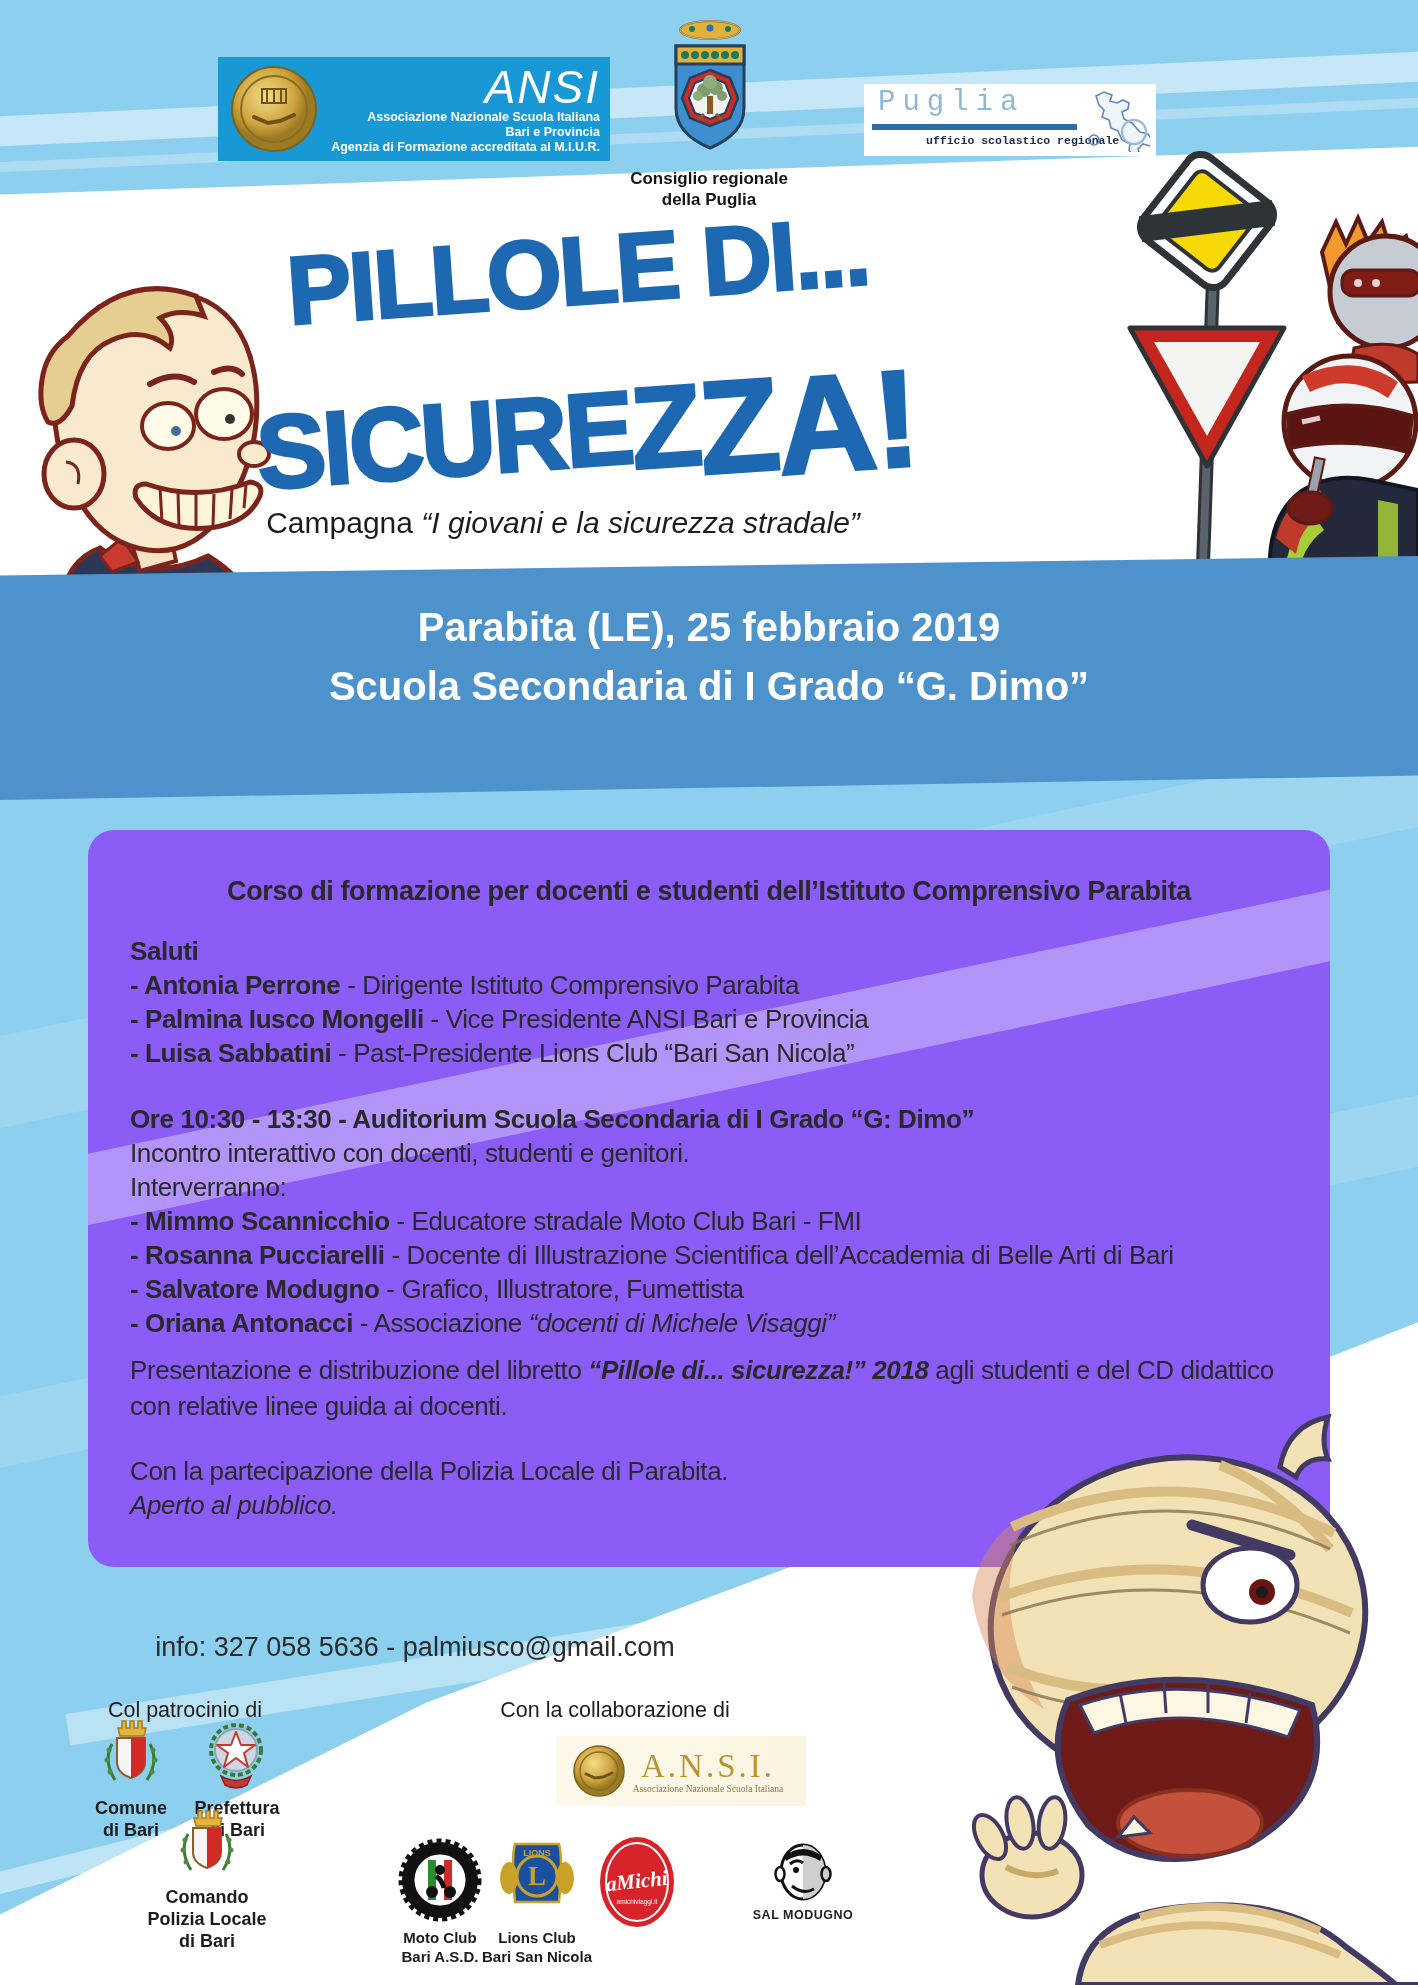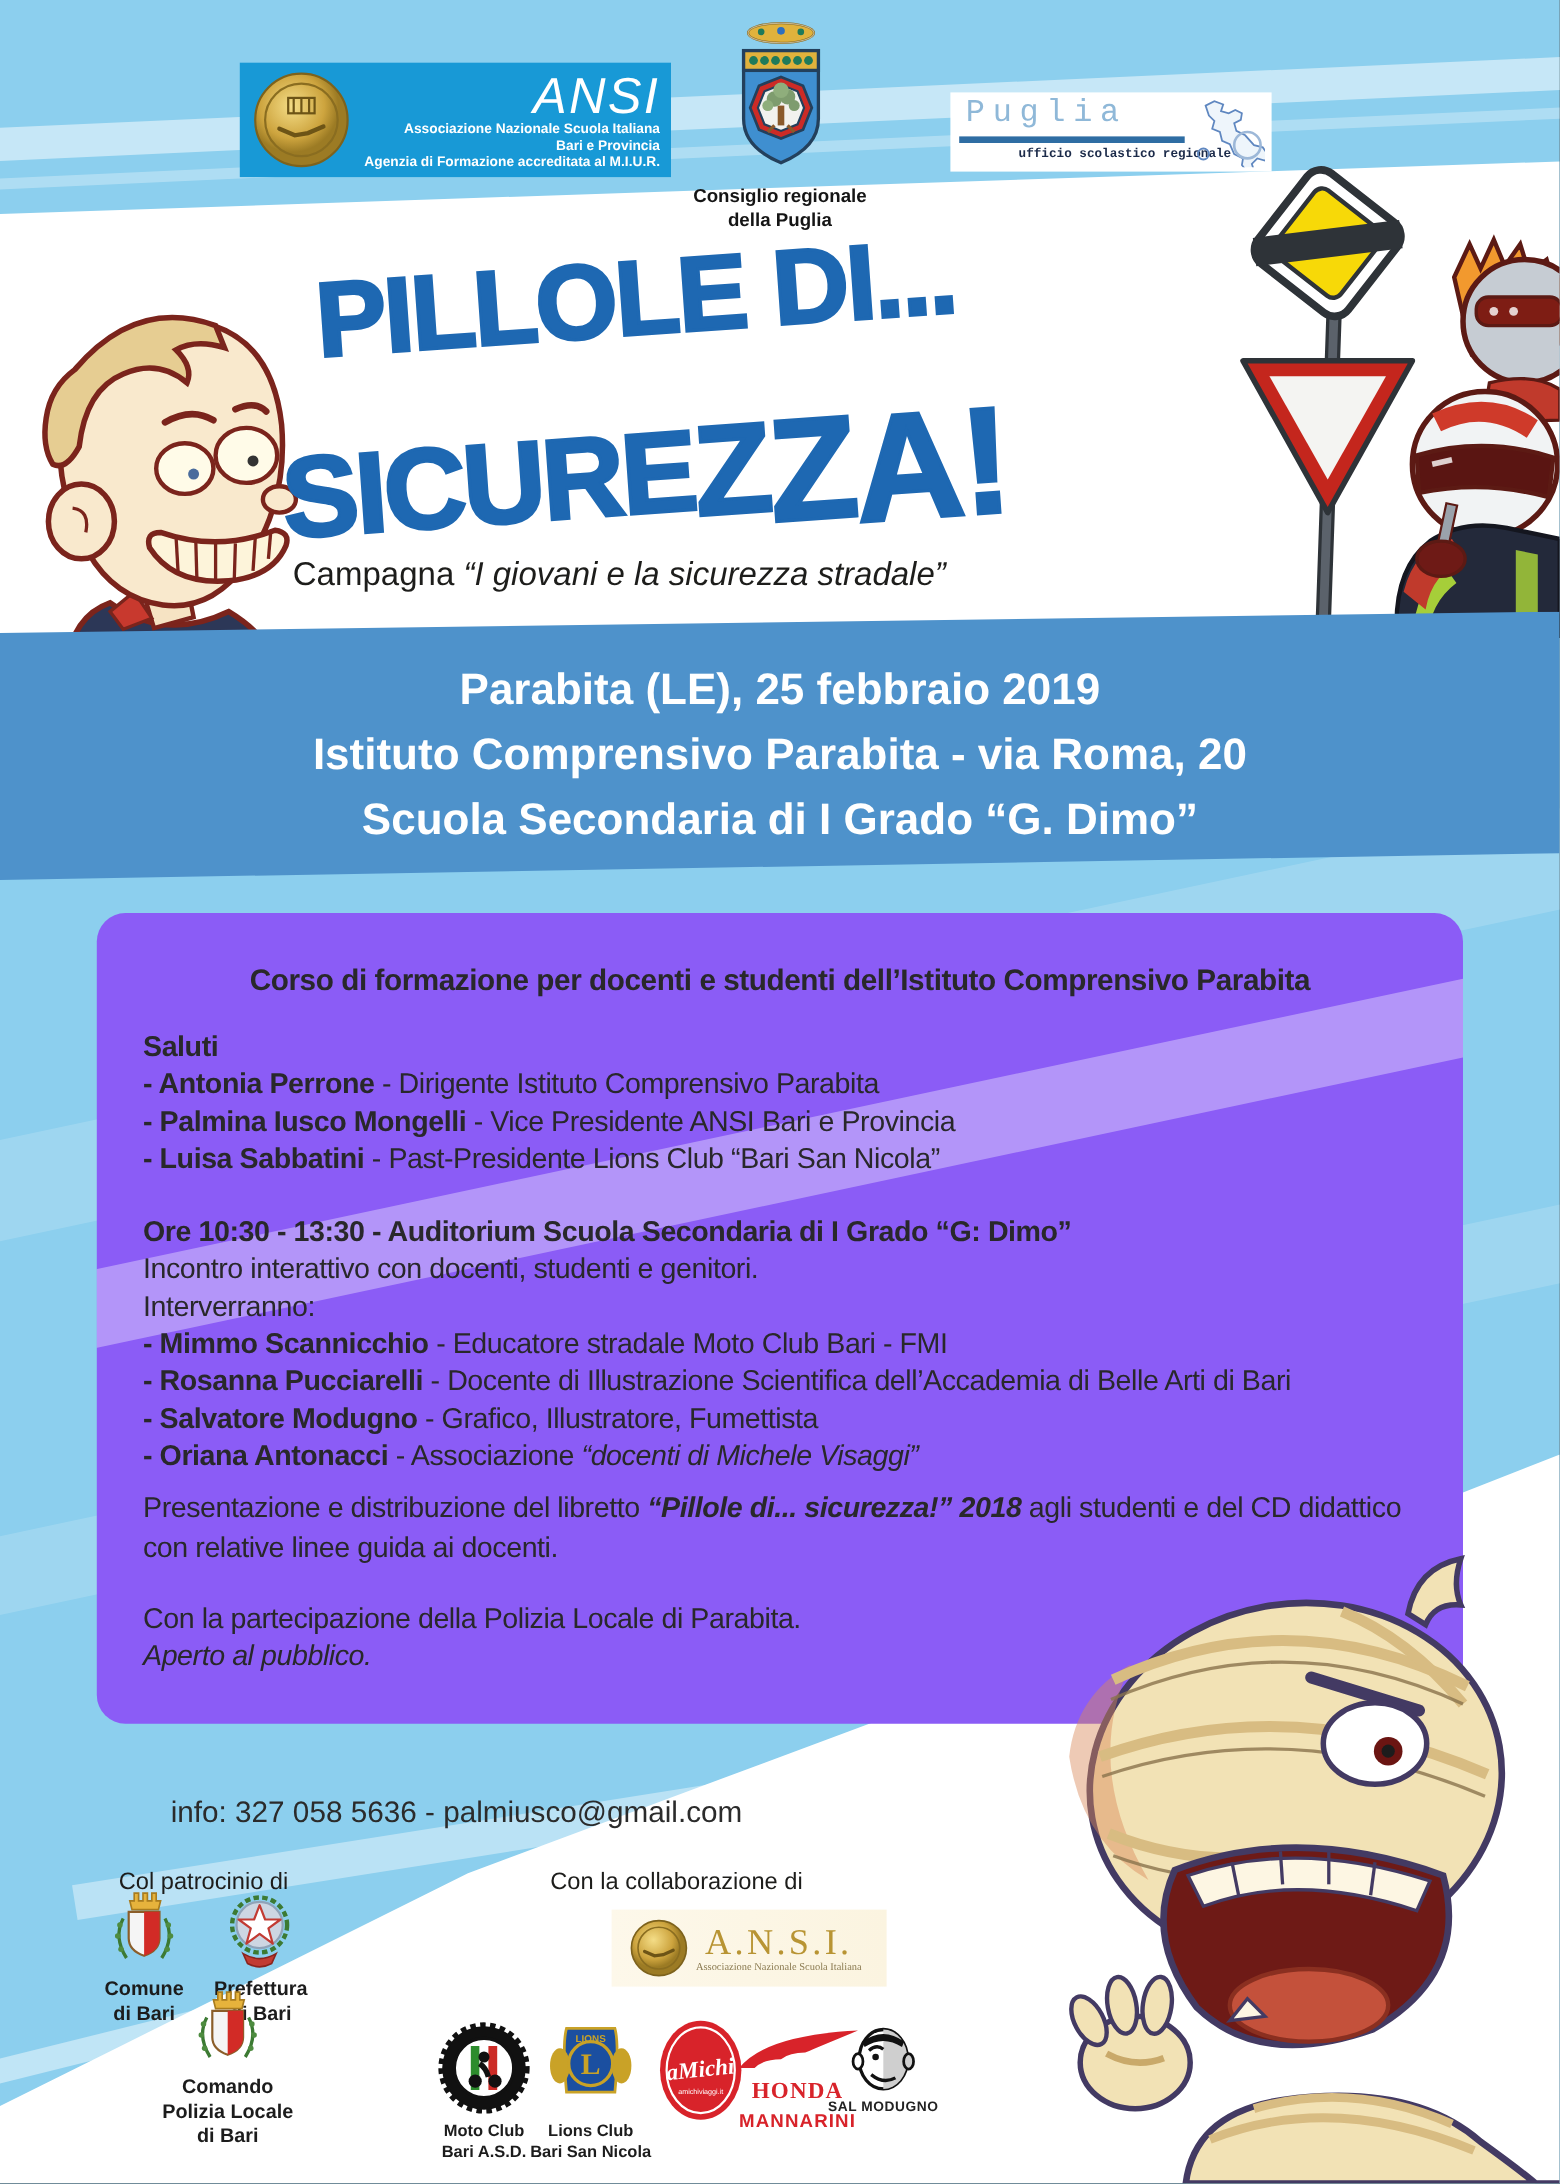--- a/index.html
+++ b/index.html
@@ -205,21 +205,20 @@
       <tspan font-size="104">SICURE</tspan><tspan font-size="116" dy="6">Z</tspan><tspan font-size="132" dy="10">Z</tspan><tspan font-size="138" dy="6">A!</tspan>
     </text>
   </svg>
   <div class="abs z4" id="campagna">
     <span>Campagna </span><span class="it">“I giovani e la sicurezza stradale”</span>
   </div>
 
   <div class="abs z3" id="event-band"></div>
   <div class="abs z4" id="banner-text">
     <div>Parabita (LE), 25 febbraio 2019</div>
-    <div>Istituto Comprensivo Parabita - via Roma, 20</div>
     <div>Scuola Secondaria di I Grado “G. Dimo”</div>
   </div>
 
   <div class="abs z3" id="program-box">
     <div class="stripe"></div>
     <div class="prog-line prog-heading">Corso di formazione per docenti e studenti dell’Istituto Comprensivo Parabita</div>
     <div class="prog-line b">Saluti</div>
     <div class="prog-line"><span class="b">- Antonia Perrone</span><span> - Dirigente Istituto Comprensivo Parabita</span></div>
     <div class="prog-line"><span class="b">- Palmina Iusco Mongelli</span><span> - Vice Presidente ANSI Bari e Provincia</span></div>
     <div class="prog-line"><span class="b">- Luisa Sabbatini</span><span> - Past-Presidente Lions Club “Bari San Nicola”</span></div>
@@ -389,27 +388,20 @@
     <div>Bari San Nicola</div>
   </div>
 
   <svg class="abs z4" style="left:597px;top:1834px;" width="80" height="96" viewBox="0 0 80 96">
     <ellipse cx="40" cy="48" rx="37" ry="45" fill="#d8232a"></ellipse>
     <ellipse cx="40" cy="48" rx="31" ry="39" fill="none" stroke="#fff" stroke-width="2"></ellipse>
     <text x="40" y="54" text-anchor="middle" font-family="Liberation Serif, serif" font-style="italic" font-weight="bold" font-size="21" fill="#fff" transform="rotate(-6 40 50)">aMichi</text>
     <text x="40" y="70" text-anchor="middle" font-family="Liberation Sans, sans-serif" font-size="6.5" fill="#fff">amichiviaggi.it</text>
   </svg>
 
-  <div class="abs z4" id="honda">
-    <svg width="118" height="42" viewBox="0 0 118 42">
-      <path d="M6,38 Q30,8 114,4 Q80,18 66,24 Q52,24 44,30 Q28,30 20,38 Z" fill="#d8232a"></path>
-    </svg>
-    <div class="brand">HONDA</div>
-    <div class="dealer">MANNARINI</div>
-  </div>
 
   <svg class="abs z4" style="left:770px;top:1836px;" width="66" height="70" viewBox="0 0 66 70">
     <ellipse cx="33" cy="36" rx="22" ry="27" fill="#fff" stroke="#111" stroke-width="3"></ellipse>
     <path d="M33,9 a22,27 0 0 1 0,54 z" fill="#cfcfcf"></path>
     <path d="M14,20 q19,-14 38,0 l-2,5 q-17,-11 -34,0 z" fill="#111"></path>
     <ellipse cx="10" cy="38" rx="4.5" ry="7" fill="#fff" stroke="#111" stroke-width="2.5"></ellipse>
     <ellipse cx="56" cy="38" rx="4.5" ry="7" fill="#cfcfcf" stroke="#111" stroke-width="2.5"></ellipse>
     <path d="M20,28 q7,-6 13,-1" stroke="#111" stroke-width="3" fill="none"></path>
     <circle cx="26" cy="34" r="3" fill="#111"></circle>
     <path d="M22,50 q11,9 22,3" stroke="#111" stroke-width="3" fill="none"></path>

